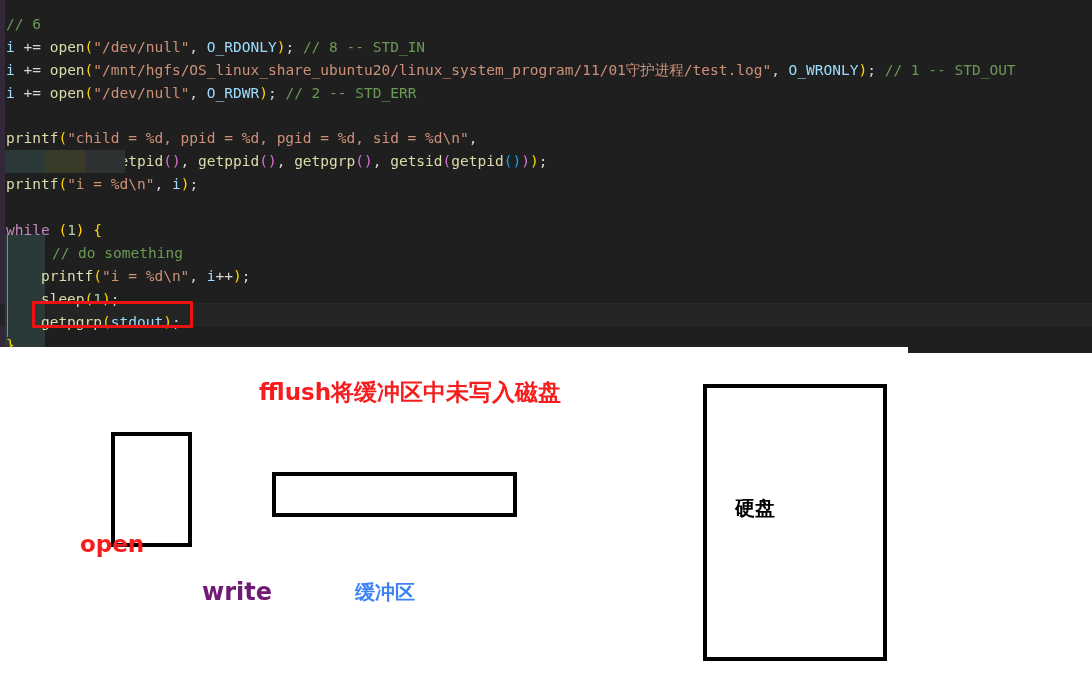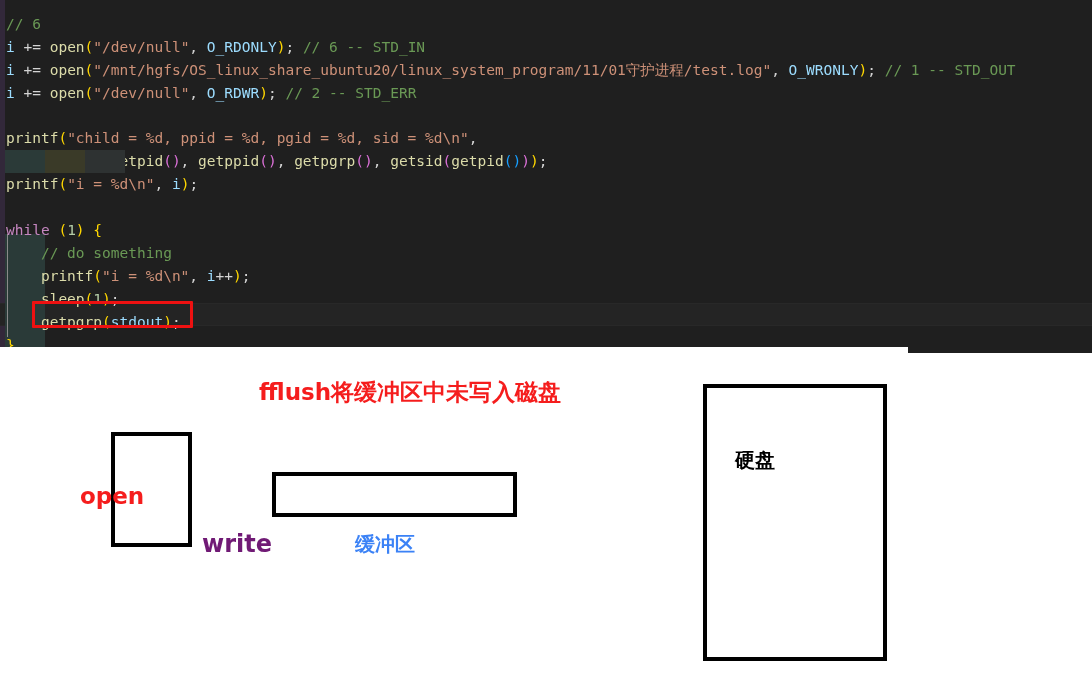--- a/index.html
+++ b/index.html
@@ -72,47 +72,47 @@
   }
   #note-1{ left:259px; top:30px; font-size:23px; }
   #note-2{ left:259px; top:70px; font-size:23px; }
 
   .plain-box{ position:absolute; border:4px solid #000000; background:#ffffff; }
   #file-box{ left:111px; top:85px; width:81px; height:115px; }
   #buffer-box{ left:272px; top:125px; width:245px; height:45px; }
   #disk-box{ left:703px; top:37px; width:184px; height:277px; }
 
   .lbl{ position:absolute; font-weight:bold; white-space:nowrap;
-        font-family:"DejaVu Sans","Liberation Sans",sans-serif; }
+        font-family:"DejaVu Sans","Liberation Sans",sans-serif;margin-top:48px; }
   #open-label{  left:80px;  top:136px; font-size:23px; color:#f51d1d; }
   #write-label{ left:202px; top:183px; font-size:24px; color:#701a75; }
   #buffer-label{left:355px; top:184px; font-size:20px; color:#3b82f6; }
   #disk-label{  left:735px; top:100px; font-size:20px; color:#000000; }
 </style>
 </head>
 <body>
 
 <div id="code-pane">
 
   <div id="gutter-strip"></div>
 
   <div id="active-line"></div>
   <div id="while-indent"></div>
   <div id="while-guide"></div>
 
   <div id="code-lines">
       <div class="code-line" style="top: 13px;"><span class="code-text"><span class="c-com">// 6</span></span></div>
-      <div class="code-line" style="top: 36px;"><span class="code-text"><span class="c-var">i </span><span class="c-op">+= </span><span class="c-fn">open</span><span class="c-p1">(</span><span class="c-str">"/dev/null"</span><span class="c-op">, </span><span class="c-var">O_RDONLY</span><span class="c-p1">)</span><span class="c-op">; </span><span class="c-com">// 6 -- STD_IN</span></span></div>
+      <div class="code-line" style="top: 36px;"><span class="code-text"><span class="c-var">i </span><span class="c-op">+= </span><span class="c-fn">open</span><span class="c-p1">(</span><span class="c-str">"/dev/null"</span><span class="c-op">, </span><span class="c-var">O_RDONLY</span><span class="c-p1">)</span><span class="c-op">; </span><span class="c-com">// 8 -- STD_IN</span></span></div>
       <div class="code-line" style="top: 59px;"><span class="code-text"><span class="c-var">i </span><span class="c-op">+= </span><span class="c-fn">open</span><span class="c-p1">(</span><span class="c-str">"/mnt/hgfs/OS_linux_share_ubuntu20/linux_system_program/11/01守护进程/test.log"</span><span class="c-op">, </span><span class="c-var">O_WRONLY</span><span class="c-p1">)</span><span class="c-op">; </span><span class="c-com">// 1 -- STD_OUT</span></span></div>
       <div class="code-line" style="top: 82px;"><span class="code-text"><span class="c-var">i </span><span class="c-op">+= </span><span class="c-fn">open</span><span class="c-p1">(</span><span class="c-str">"/dev/null"</span><span class="c-op">, </span><span class="c-var">O_RDWR</span><span class="c-p1">)</span><span class="c-op">; </span><span class="c-com">// 2 -- STD_ERR</span></span></div>
       <div class="code-line" style="top: 127px;"><span class="code-text"><span class="c-fn">printf</span><span class="c-p1">(</span><span class="c-str">"child = %d, ppid = %d, pgid = %d, sid = %d\n"</span><span class="c-op">,</span></span></div>
       <div class="code-line" style="top: 150px;"><span class="ind-blk" id="ind-a"></span><span class="ind-blk" id="ind-b"></span><span class="ind-blk" id="ind-c"></span><span class="code-text"><span class="c-fn">            getpid</span><span class="c-p2">(</span><span class="c-p2">)</span><span class="c-op">, </span><span class="c-fn">getppid</span><span class="c-p2">(</span><span class="c-p2">)</span><span class="c-op">, </span><span class="c-fn">getpgrp</span><span class="c-p2">(</span><span class="c-p2">)</span><span class="c-op">, </span><span class="c-fn">getsid</span><span class="c-p2">(</span><span class="c-fn">getpid</span><span class="c-p3">(</span><span class="c-p3">)</span><span class="c-p2">)</span><span class="c-p1">)</span><span class="c-op">;</span></span></div>
       <div class="code-line" style="top: 173px;"><span class="code-text"><span class="c-fn">printf</span><span class="c-p1">(</span><span class="c-str">"i = %d\n"</span><span class="c-op">, </span><span class="c-var">i</span><span class="c-p1">)</span><span class="c-op">;</span></span></div>
       <div class="code-line" style="top: 219px;"><span class="code-text"><span class="c-kw">while </span><span class="c-p1">(</span><span class="c-num">1</span><span class="c-p1">)</span><span class="c-op"> </span><span class="c-p1">{</span></span></div>
-      <div class="code-line" style="top: 242px;"><span class="code-text"><span class="c-com">    // do something</span></span></div>
+      <div class="code-line" style="top: 242px; padding-left: 11px;"><span class="code-text"><span class="c-com">    // do something</span></span></div>
       <div class="code-line" style="top: 265px;"><span class="code-text"><span class="c-fn">    printf</span><span class="c-p1">(</span><span class="c-str">"i = %d\n"</span><span class="c-op">, </span><span class="c-var">i</span><span class="c-op">++</span><span class="c-p1">)</span><span class="c-op">;</span></span></div>
       <div class="code-line" style="top: 288px;"><span class="code-text"><span class="c-fn">    sleep</span><span class="c-p1">(</span><span class="c-num">1</span><span class="c-p1">)</span><span class="c-op">;</span></span></div>
       <div class="code-line" style="top: 311px;"><span class="code-text"><span class="c-fn">    getpgrp</span><span class="c-p1">(</span><span class="c-var">stdout</span><span class="c-p1">)</span><span class="c-op">;</span></span></div>
       <div class="code-line" style="top: 334px;"><span class="code-text"><span class="c-p1">}</span></span></div>
     </div>
 
   <div id="fflush-box"></div>
 </div>
 
 <div id="diagram">

